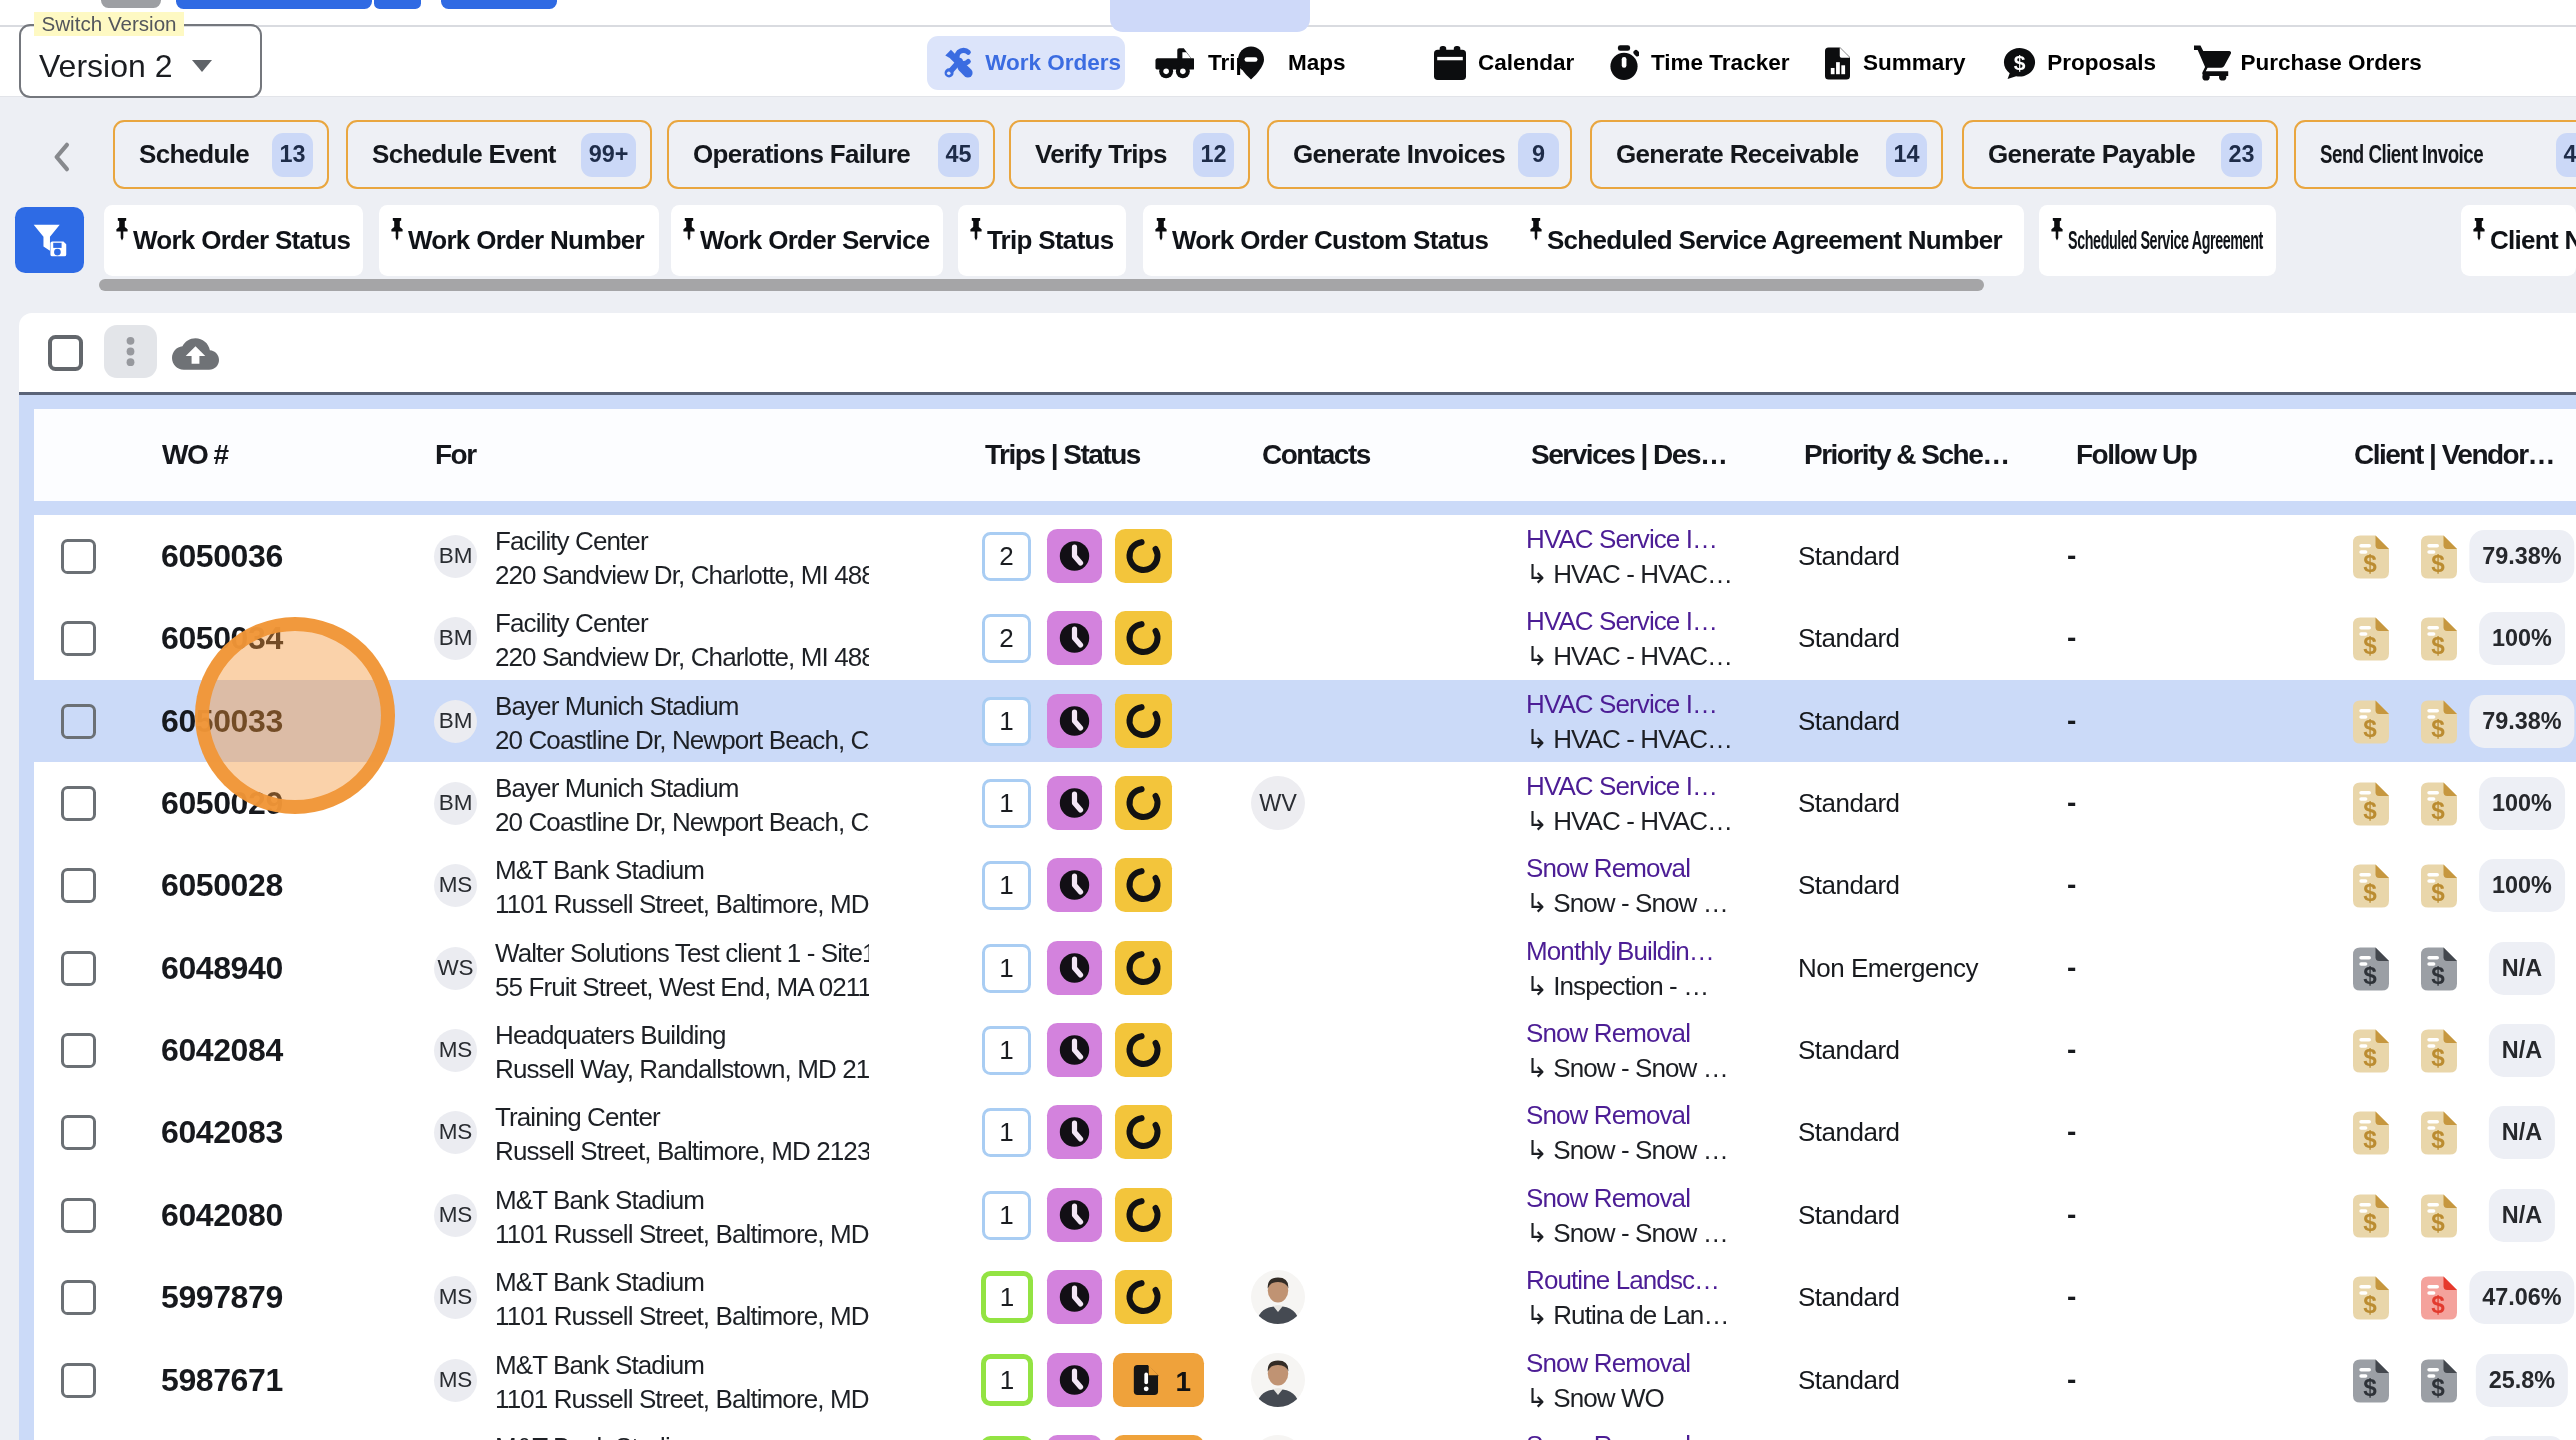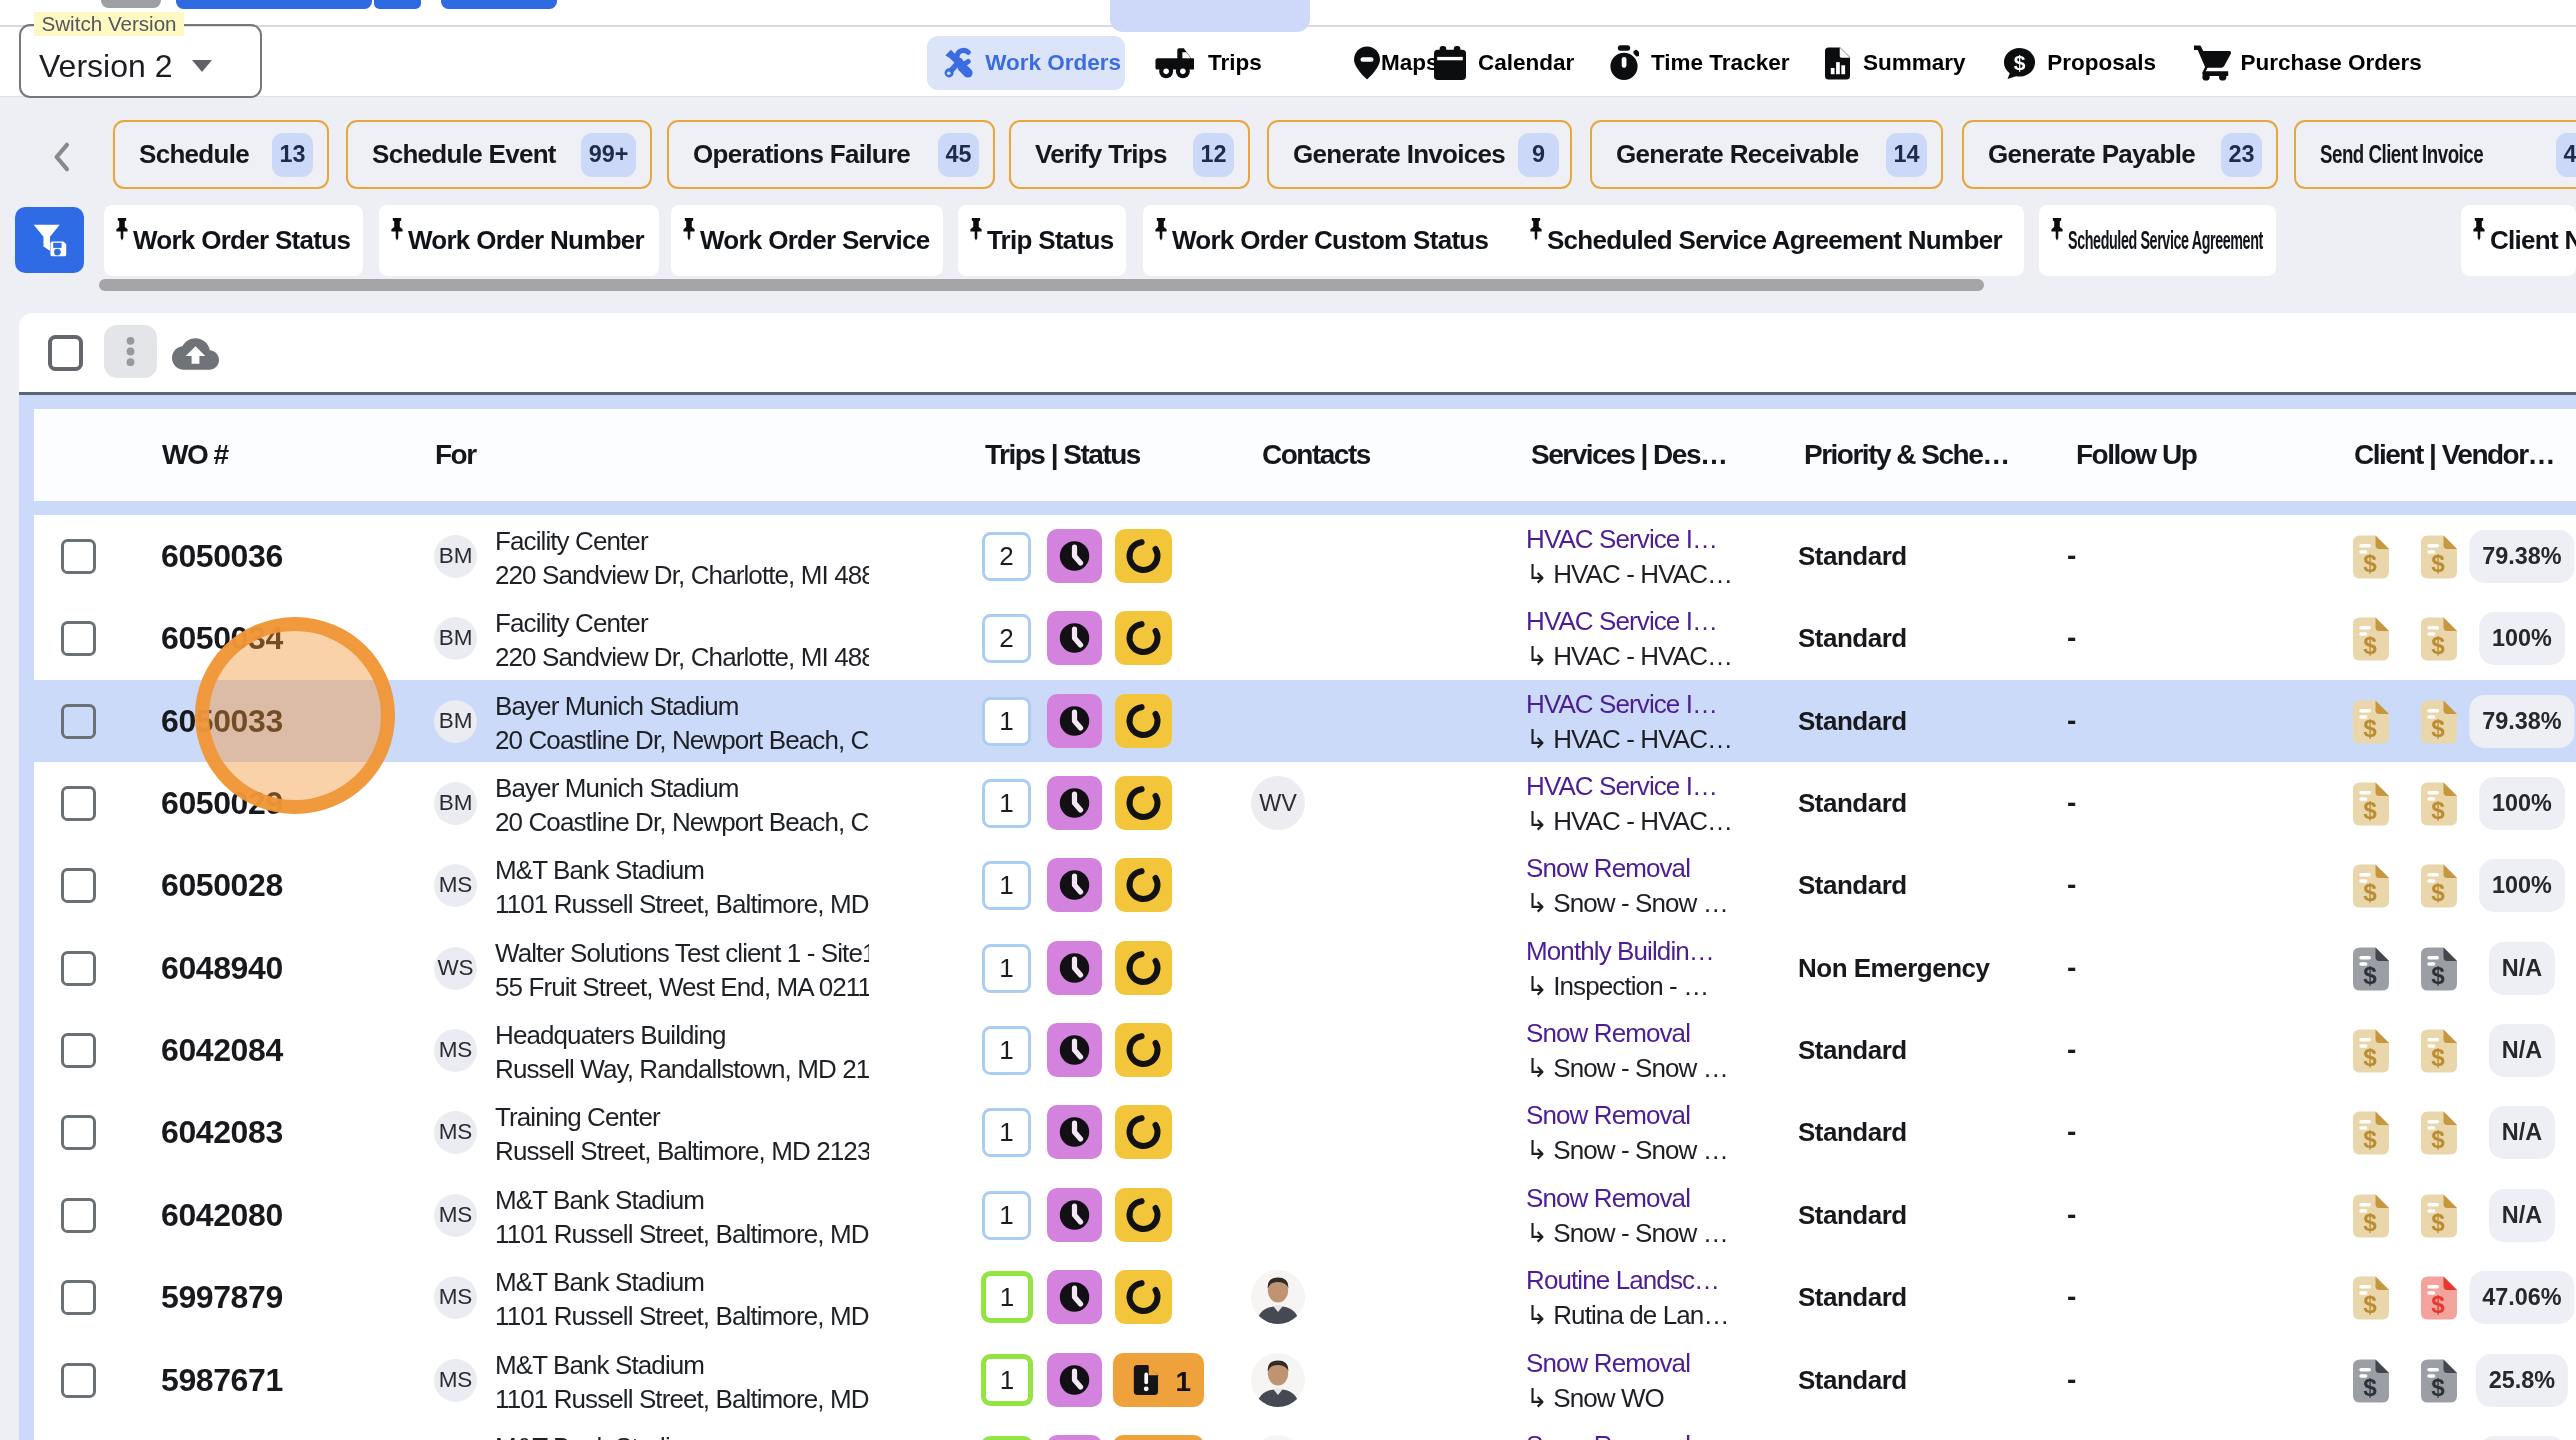--- a/index.html
+++ b/index.html
@@ -28,21 +28,21 @@
   border:3.7px solid #a9cdf3;border-radius:8.4px;display:flex;align-items:center;justify-content:center;
   font-size:26px;color:#1b1d21;}
 .tbox.green{border:5.6px solid #93e343;border-radius:9.4px;width:52px;height:52px;top:15px;left:981px;}
 .pchip{position:absolute;left:1047px;top:14px;width:55px;height:54px;background:#d382dd;border-radius:10.3px;}
 .ychip{position:absolute;left:1115px;top:14px;width:57px;height:54px;background:#f3c53b;border-radius:10.3px;}
 .ochip{position:absolute;left:1113px;top:14px;width:91px;height:54px;background:#efa23b;border-radius:10.3px;}
 .svc{position:absolute;left:1526px;top:0;width:240px;height:82px;overflow:hidden;}
 .svc .l1{position:absolute;left:0;top:9.4px;font-size:26px;white-space:nowrap;color:#4c1d95;letter-spacing:-0.9px;}
 .svc .l2{position:absolute;left:0;top:44px;font-size:26px;white-space:nowrap;color:#1d1f24;letter-spacing:-0.9px;}
 .pri{position:absolute;left:1798px;top:0;height:82px;display:flex;align-items:center;
-  font-size:26px;font-weight:bold;color:#17191d;white-space:nowrap;letter-spacing:-0.5px;}
+  font-size:26px;font-weight:normal;color:#17191d;white-space:nowrap;letter-spacing:-0.5px;}
 .fup{position:absolute;left:2067px;top:0;height:82px;display:flex;align-items:center;
   font-size:28px;font-weight:bold;color:#17191d;}
 .pctb{position:absolute;top:15px;height:53px;background:#edeff5;border-radius:15px;
   display:flex;align-items:center;justify-content:center;font-size:23.4px;font-weight:bold;color:#26282c;
   padding:0 13px;white-space:nowrap;transform:translateX(-50%);}
 .cav{position:absolute;left:1251px;top:14px;width:54px;height:54px;border-radius:50%;overflow:hidden;}
 .navitem{position:absolute;top:36px;height:54px;display:flex;align-items:center;gap:14px;
   font-size:22.5px;font-weight:bold;color:#000000;white-space:nowrap;}
 .hdr{position:absolute;top:0;height:92px;display:flex;align-items:center;
   font-size:28px;font-weight:bold;color:#15171c;white-space:nowrap;letter-spacing:-1.5px;}
@@ -80,21 +80,21 @@
 <path d="M2 14 h22 v-9 a2 2 0 0 1 2-2 h5 l8 11 h2 a1.5 1.5 0 0 1 1.5 1.5 v9 a1.5 1.5 0 0 1 -1.5 1.5 h-39 a1.5 1.5 0 0 1 -1.5 -1.5 v-9 z"></path>
 <circle cx="12" cy="28" r="7.5"></circle>
         <circle cx="30" cy="28" r="7.5"></circle>
 </g>
       <path d="M29.5 7.5 v6.5 h9.2 l-5 -6.5 z" fill="#fff"></path>
       <circle cx="12" cy="28" r="3" fill="#fff"></circle>
       <circle cx="30" cy="28" r="3" fill="#fff"></circle>
     </svg>
     <span>Trips</span>
   </div>
-<div class="navitem" style="left:1354px;gap:1px;">
+<div class="navitem" style="left:1238px;gap:24px;">
     <svg width="26" height="34" viewBox="0 0 30 38">
       <path fill="#0c0d0f" d="M15 0 C6.7 0 0 6.7 0 15 c0 10 15 23 15 23 s15 -13 15 -23 C30 6.7 23.3 0 15 0 z"></path>
       <rect x="7.5" y="12.4" width="15" height="5.2" rx="2.6" fill="#fff"></rect>
     </svg>
     <span>Maps</span>
   </div>
 <div class="navitem" style="left:1434px;gap:12px;">
     <svg width="32" height="34" viewBox="0 0 34 36">
       <g fill="#0c0d0f">
 <rect x="6" y="0" width="7" height="10" rx="3"></rect>

